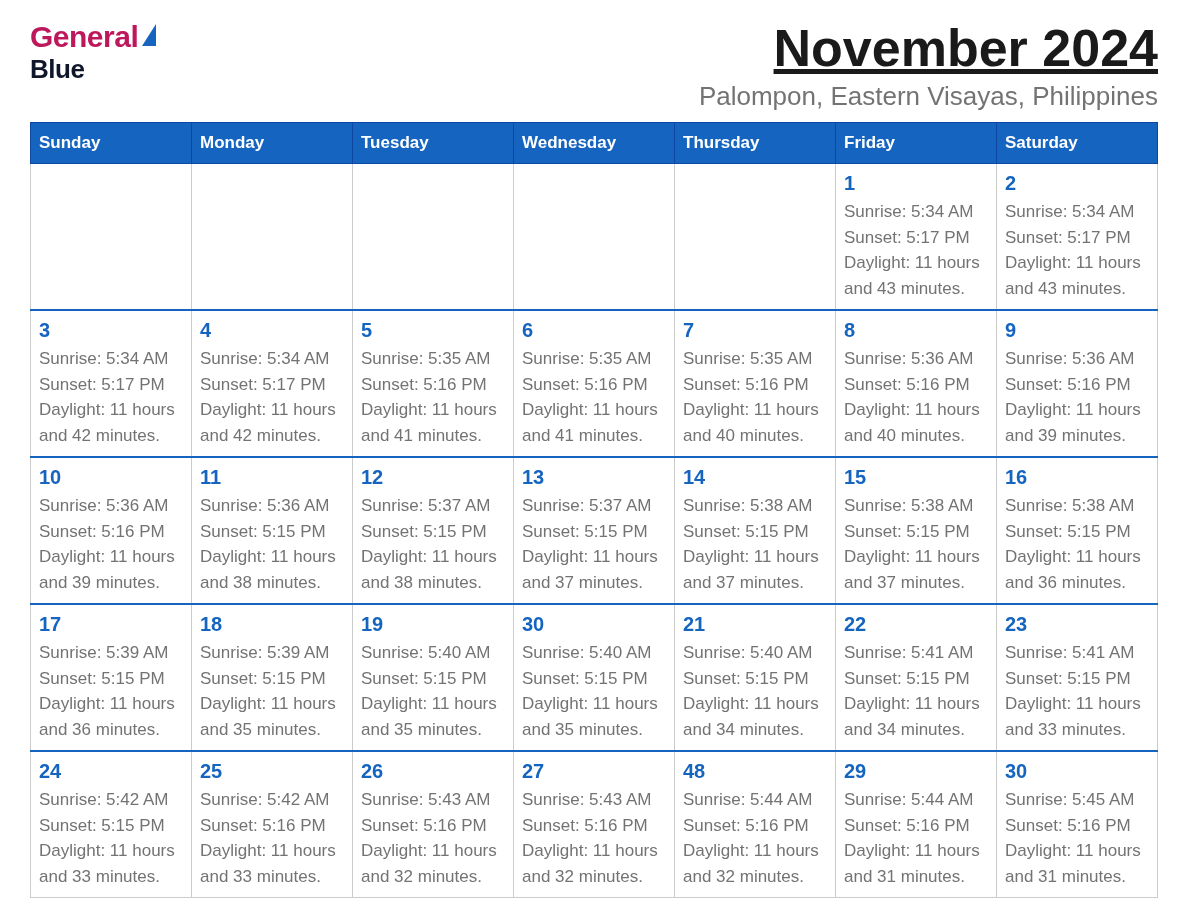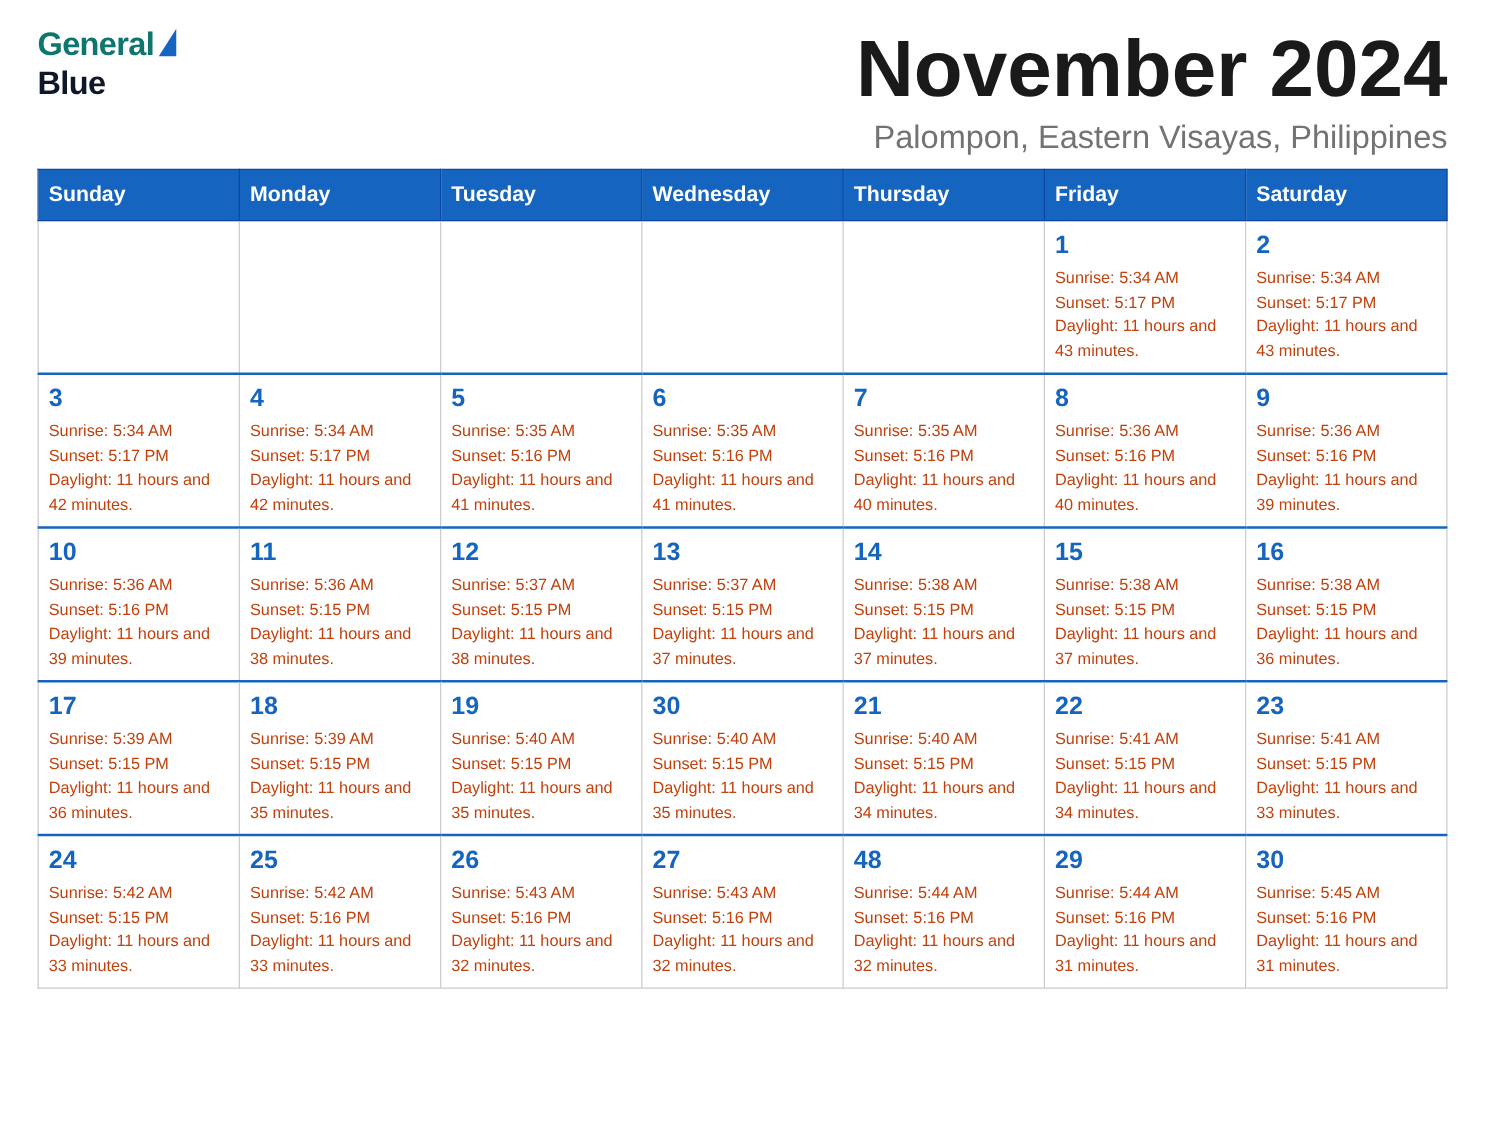--- a/index.html
+++ b/index.html
@@ -14,23 +14,23 @@
       align-items: flex-start;
       justify-content: space-between;
       margin-bottom: 10px;
     }
     .logo {
       display: flex;
       flex-direction: column;
       align-items: flex-start;
     }
     .logo-text-general {
-      font-size: 26px;
-      font-weight: bold;
-      color: #0f766e;
+      font-size: 30px;
+      font-weight: bold;
+      color: #be185d;
       letter-spacing: -0.5px;
     }
     .logo-text-blue {
       font-size: 26px;
       font-weight: bold;
       color: #0f172a;
       letter-spacing: -0.5px;
     }
     .logo-top-row {
       display: flex;
@@ -42,24 +42,25 @@
       border-left: 14px solid transparent;
       border-bottom: 22px solid #1565c0;
       margin-left: 4px;
       position: relative;
       top: -2px;
     }
     .title-block {
       text-align: right;
     }
     .month-year {
-      font-size: 64px;
+      font-size: 52px;
       font-weight: bold;
       color: #1a1a1a;
       line-height: 1.1;
+      text-decoration: underline;
     }
     .location {
       font-size: 26px;
       color: #737373;
       margin-top: 4px;
     }
     .calendar-table {
       width: 100%;
       border-collapse: collapse;
       table-layout: fixed;
@@ -81,22 +82,22 @@
       background: #fff;
     }
     .day-number {
       font-size: 20px;
       font-weight: bold;
       color: #1565c0;
       display: block;
       margin-bottom: 4px;
     }
     .day-info {
-      font-size: 13px;
-      color: #c2410c;
+      font-size: 17px;
+      color: #737373;
       line-height: 1.5;
     }
     .empty-cell {
       background: #f5f5f5;
     }
     .row-divider td {
       border-top: 2px solid #1565c0;
     }
   </style>
 </head>

